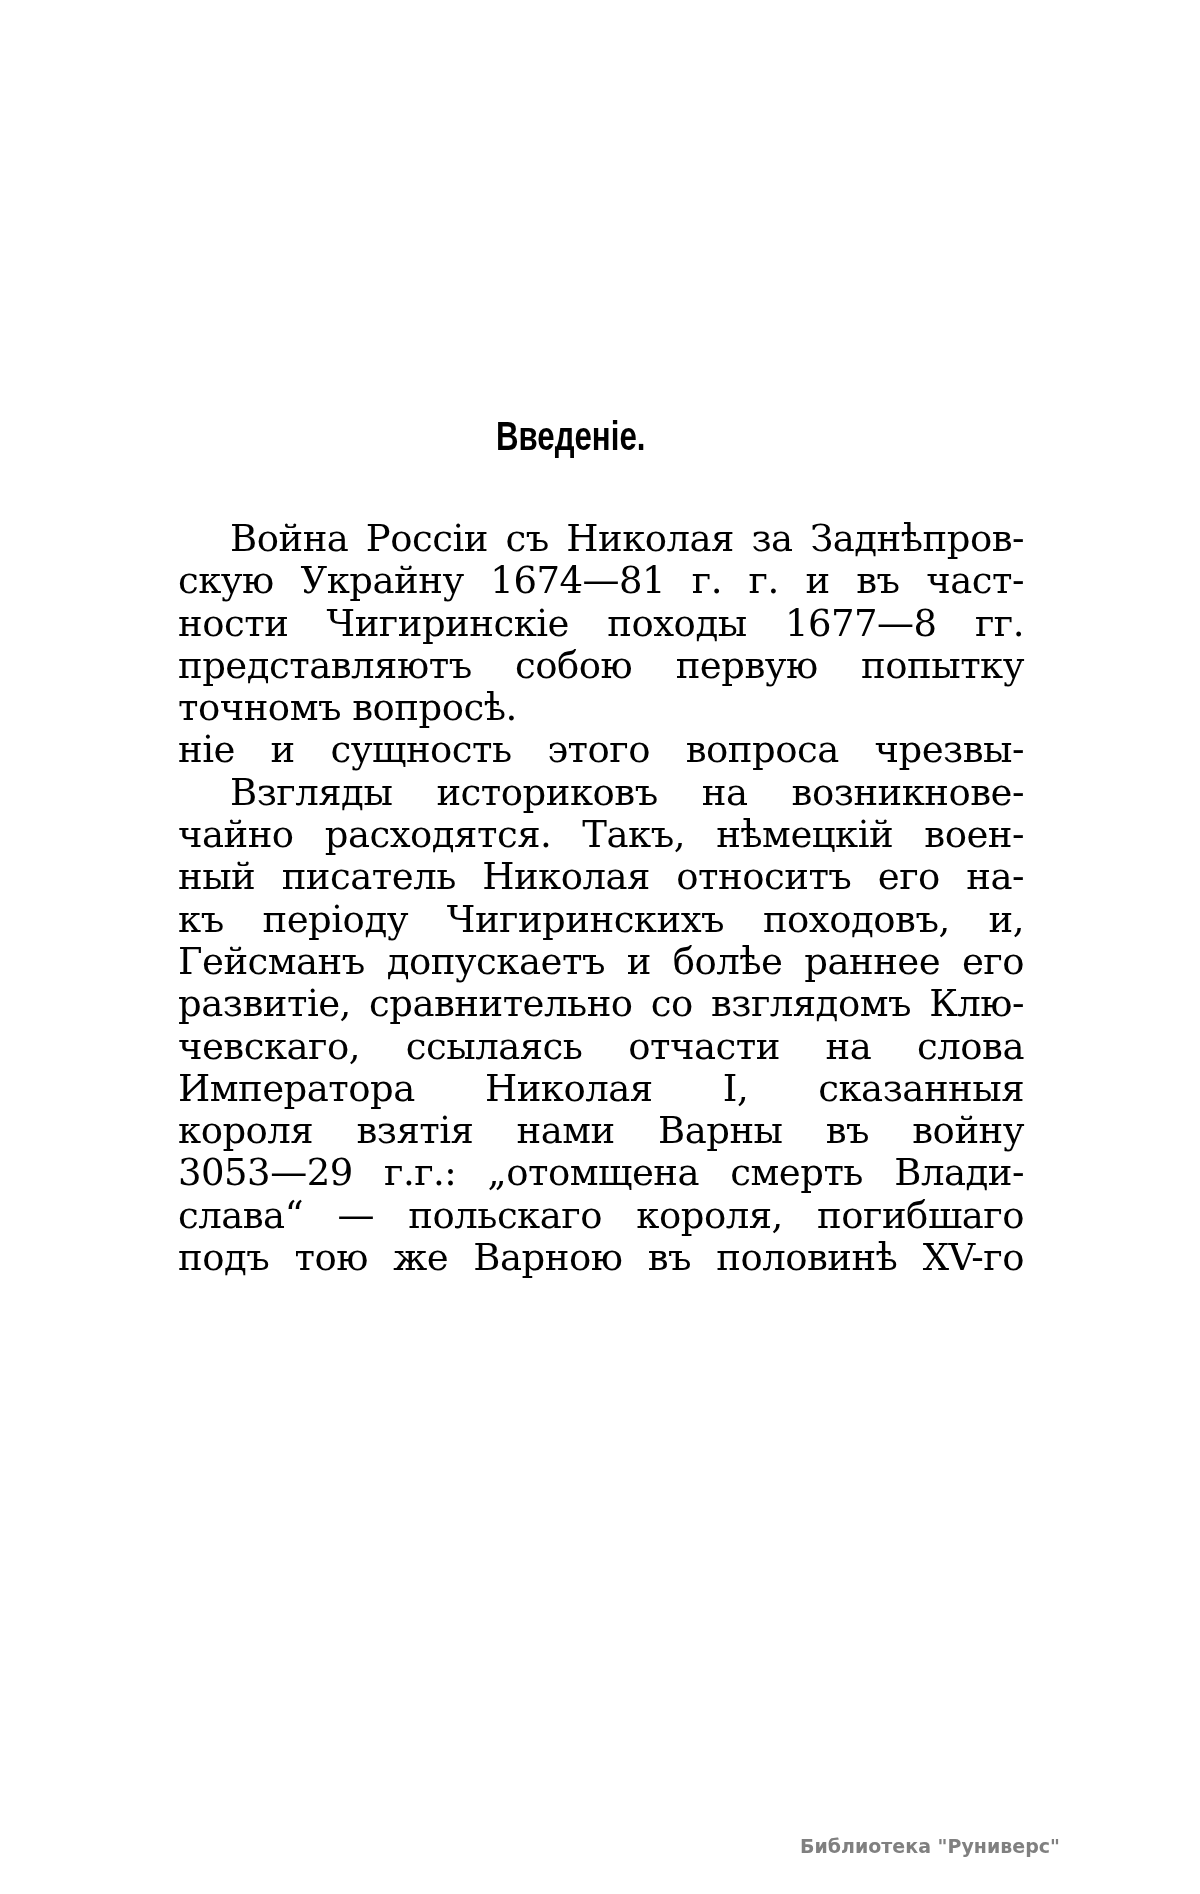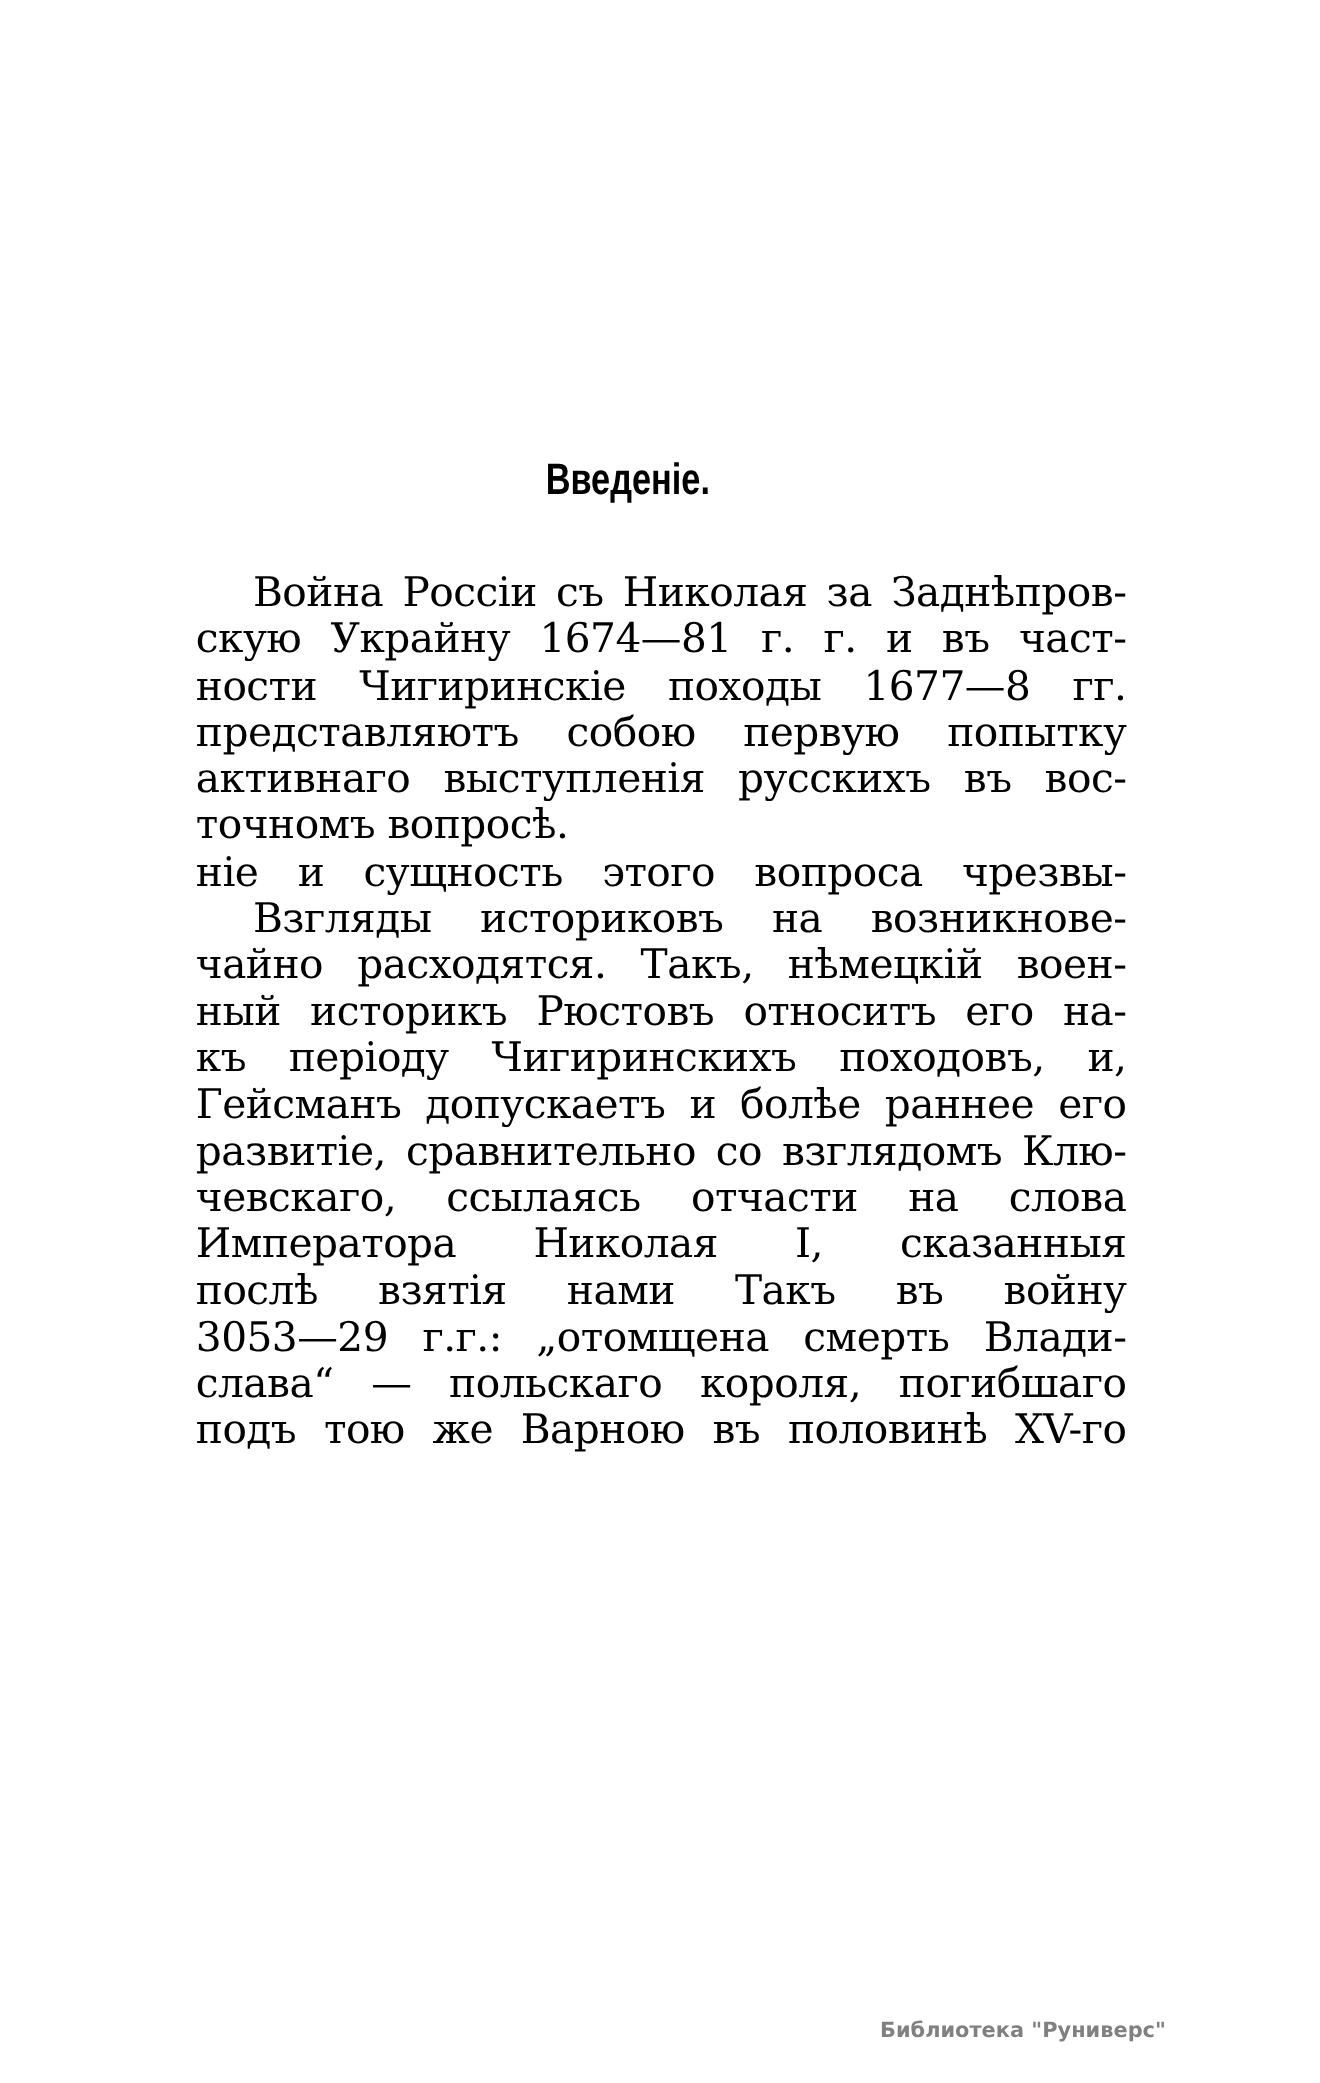--- a/index.html
+++ b/index.html
@@ -82,33 +82,32 @@
   <div class="title">
     <span>Введеніе.</span>
   </div>
 
   <div class="body-text">
 
     <span class="line indent">Война Россіи съ Николая за Заднѣпров-</span>
     <span class="line">скую Украйну 1674—81 г. г. и въ част-</span>
     <span class="line">ности Чигиринскіе походы 1677—8 гг.</span>
     <span class="line">представляютъ собою первую попытку</span>
-    <span class="line">активнаго выступленія русскихъ въ вос-</span>
     <span class="line last">точномъ вопросѣ.</span>
 
     <span class="line">ніе и сущность этого вопроса чрезвы-</span>
     <span class="line indent">Взгляды историковъ на возникнове-</span>
     <span class="line">чайно расходятся. Такъ, нѣмецкій воен-</span>
-    <span class="line">ный историкъ Рюстовъ относитъ его на-</span>
+    <span class="line">ный писатель Николая относитъ его на-</span>
     <span class="line">къ періоду Чигиринскихъ походовъ, и,</span>
     <span class="line">Гейсманъ допускаетъ и болѣе раннее его</span>
     <span class="line">развитіе, сравнительно со взглядомъ Клю-</span>
     <span class="line">чевскаго, ссылаясь отчасти на слова</span>
     <span class="line">Императора Николая I, сказанныя</span>
-    <span class="line">послѣ взятія нами Такъ въ войну</span>
+    <span class="line">короля взятія нами Варны въ войну</span>
     <span class="line">3053—29 г.г.: „отомщена смерть Влади-</span>
     <span class="line">слава“ — польскаго короля, погибшаго</span>
     <span class="line">подъ тою же Варною въ половинѣ XV-го</span>
   </div>
 
   <div class="watermark">Библиотека "Руниверс"</div>
 
 </div>
 
 </body></html>

